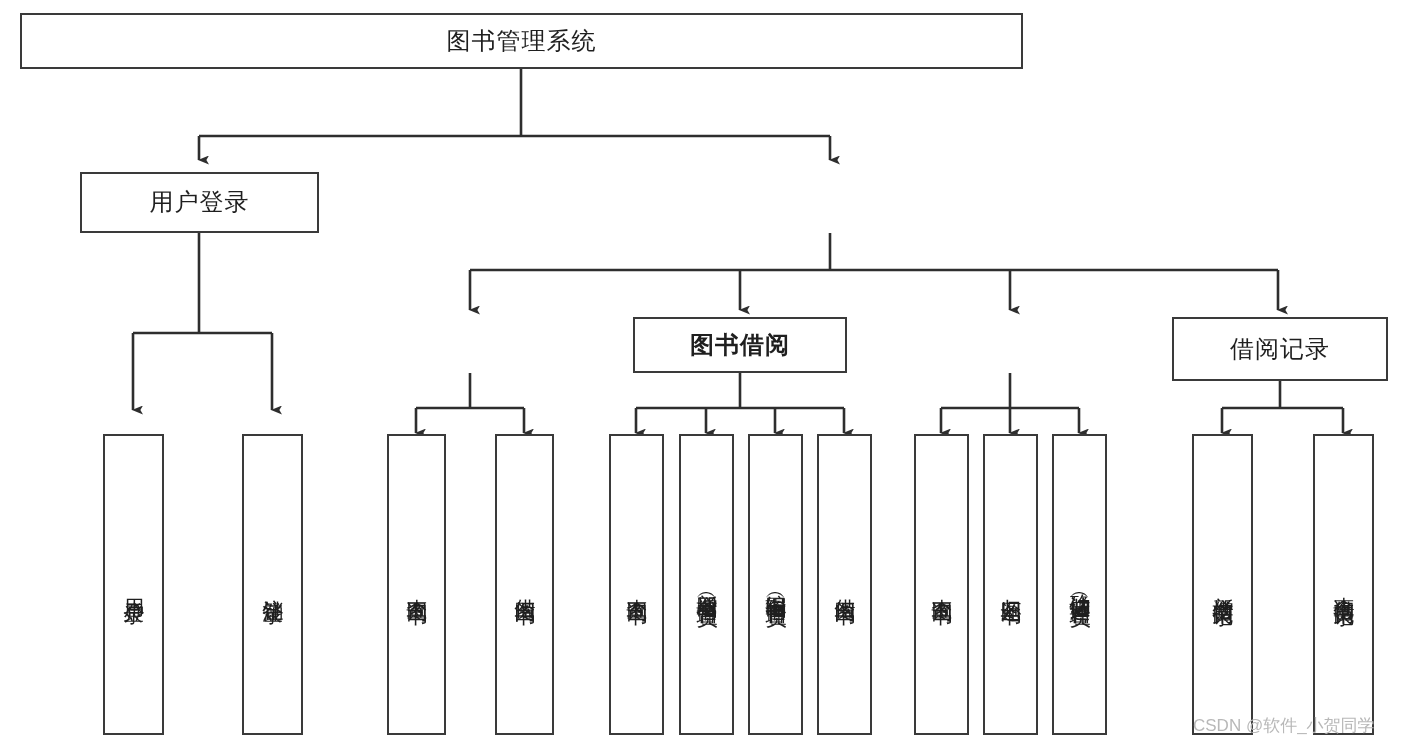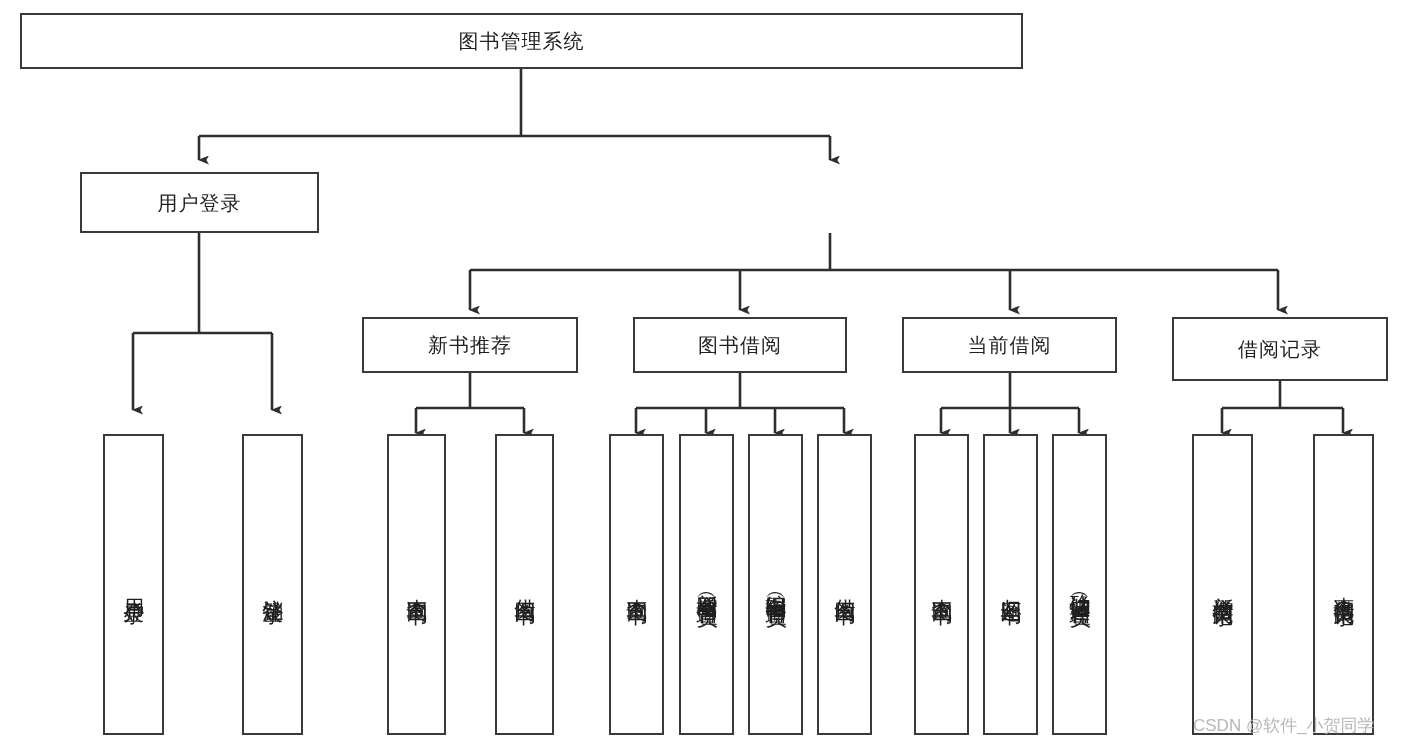--- a/index.html
+++ b/index.html
@@ -24,21 +24,21 @@
   .node-box {
     position: absolute;
     box-sizing: border-box;
     border: 2.5px solid #3a3a3a;
     background: #ffffff;
     display: flex;
     align-items: center;
     justify-content: center;
   }
   .node-label-h {
-    font-size: 20px;
+    font-size: 24px;
     color: #1f1f1f;
     letter-spacing: 1px;
     line-height: 1.2;
     white-space: nowrap;
     text-align: left;
   }
   .node-label-v {
     font-size: 21px;
     color: #1f1f1f;
     line-height: 1.28;
@@ -129,31 +129,25 @@
 
   <div class="node-box" style="left:20px; top:13px; width:1003px; height:56px;">
     <span class="node-label-h">图书管理系统</span>
   </div>
 
   <div class="node-box" style="left:80px; top:172px; width:239px; height:61px;">
     <span class="node-label-h">用户登录</span>
   </div>
 
 
-  <div class="node-box" style="left:362px; top:317px; width:216px; height:56px;">
-    <span class="node-label-h">新书推荐</span>
-  </div>
-
-  <div class="node-box" style="left:633px; top:317px; width:214px; height:56px;">
+
+  <div class="node-box" style="left:633px; top:317px; width:214px; height:56px;font-weight:bold;">
     <span class="node-label-h">图书借阅</span>
   </div>
 
-  <div class="node-box" style="left:902px; top:317px; width:215px; height:56px;">
-    <span class="node-label-h">当前借阅</span>
-  </div>
 
   <div class="node-box" style="left:1172px; top:317px; width:216px; height:64px;">
     <span class="node-label-h">借阅记录</span>
   </div>
 
   <div class="node-box leaf-box" style="left:103px; top:434px; width:61px; height:301px;">
     <span class="node-label-v">用户登录</span>
   </div>
 
   <div class="node-box leaf-box" style="left:242px; top:434px; width:61px; height:301px;">

